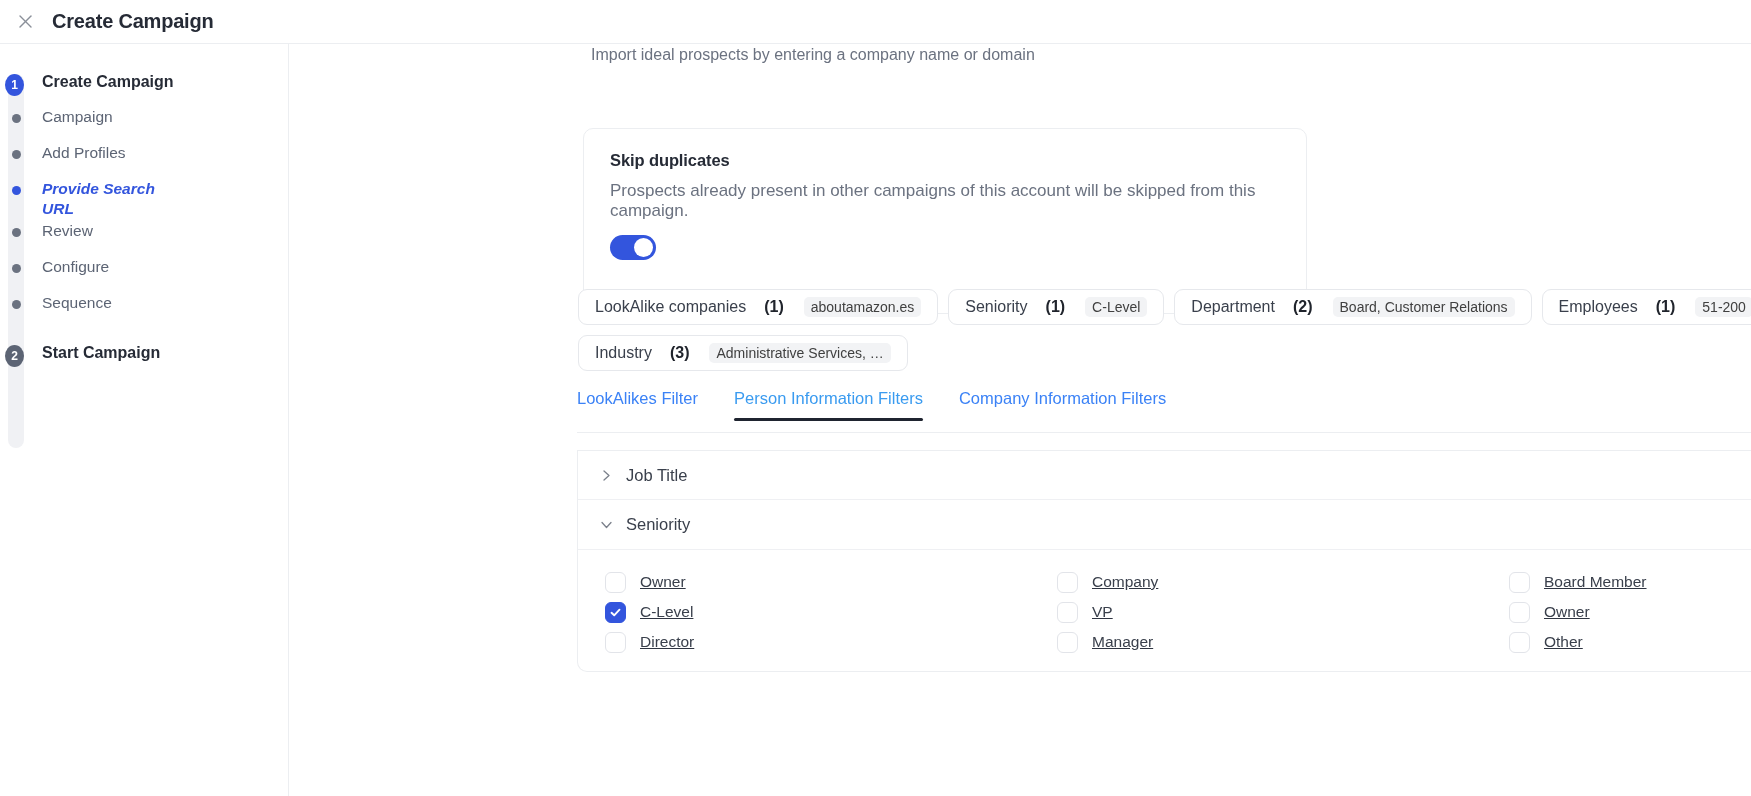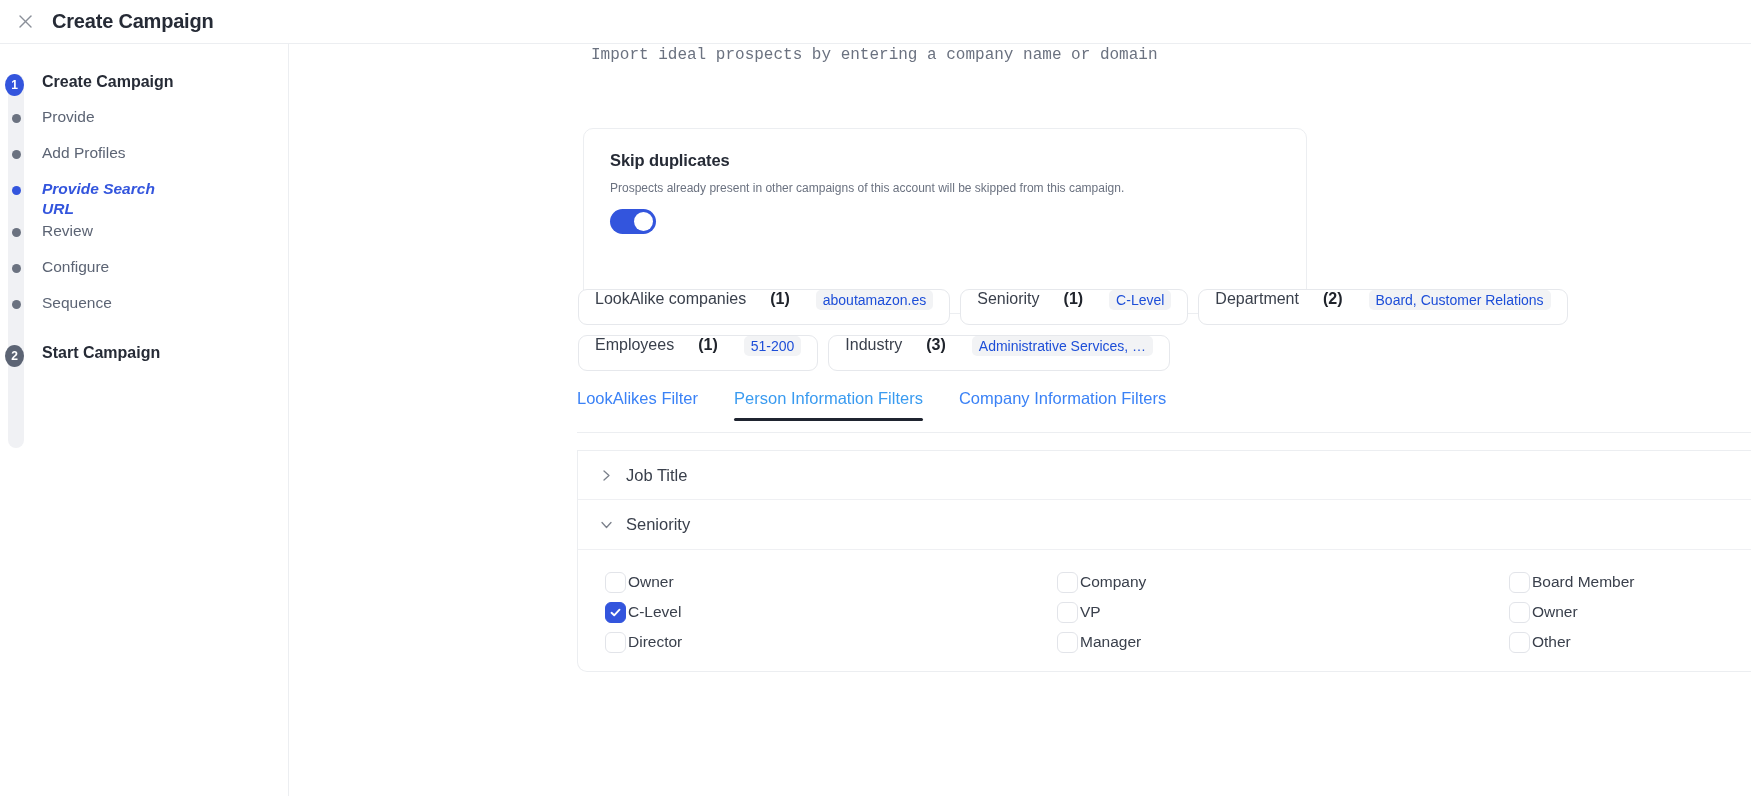--- a/index.html
+++ b/index.html
@@ -116,21 +116,20 @@
   }
   .cut-text {
     position: absolute;
     left: 302px;
     top: 2px;
     font-size: 16px;
     color: #6b7280;
     height: 18px;
     overflow: hidden;
     white-space: nowrap;
-    font-family: Liberation Mono, monospace;
   }
 
   
   .card {
     position: absolute;
     left: 294px;
     top: 84px;
     width: 724px;
     height: 186px;
     border: 1px solid #eceef1;
@@ -139,21 +138,21 @@
     padding: 22px 26px 0 26px;
   }
   .card-title {
     font-size: 16.5px;
     font-weight: 700;
     color: #262b36;
     letter-spacing: -0.1px;
   }
   .card-desc {
     margin-top: 11px;
-    font-size: 12px;
+    font-size: 17px;
     color: #6b7280;
   }
   .toggle {
     margin-top: 14px;
     width: 46px; height: 25px;
     border-radius: 13px;
     background: #3355dd;
     position: relative;
     cursor: pointer;
   }
@@ -174,32 +173,32 @@
     display: flex;
     flex-wrap: wrap;
     gap: 10px;
   }
   .chip {
     height: 36px;
     border: 1px solid #e6e8ec;
     border-radius: 9px;
     background: #fff;
     display: flex;
-    align-items: flex-start;
-    gap: 24px;
+    align-items: center;
+    gap: 18px;
     padding: 0 16px;
     font-size: 16px;
     color: #3a404c;
     cursor: pointer;
     white-space: nowrap;
   }
   .chip .count { font-weight: 700; color: #20242c; }
   .chip .val {
     background: #f2f3f5;
-    color: #1d4ed8;
+    color: #404040;
     border-radius: 5px;
     padding: 2px 7px;
     font-size: 14px;
     margin-left: 2px;
   }
 
   
   .tabs {
     position: absolute;
     left: 288px;
@@ -265,23 +264,24 @@
     padding: 21px 21px 18px 27px;
   }
   .cb-grid {
     display: grid;
     grid-template-columns: 452px 452px 452px;
     row-gap: 8px;
   }
   .cb-row {
     display: flex;
     align-items: center;
-    gap: 2px;
+    gap: 14px;
     height: 22px;
     cursor: pointer;
+    text-decoration: underline;
   }
   .box {
     width: 21px; height: 21px;
     border-radius: 6px;
     border: 1.4px solid #e2e4e9;
     background: #fff;
     flex: none;
     display: flex;
     align-items: center;
     justify-content: center;
@@ -318,21 +318,21 @@
       <div class="marker">
         <div class="badge one">1</div>
       </div>
       <div class="step-label strong">Create Campaign</div>
     </div>
 
     <div class="step">
       <div class="marker">
           <span class="dot"></span>
         </div>
-      <div class="step-label">Provide</div>
+      <div class="step-label">Campaign</div>
     </div>
 
     <div class="step">
       <div class="marker">
           <span class="dot"></span>
         </div>
       <div class="step-label">Add Profiles</div>
     </div>
 
     <div class="step">

